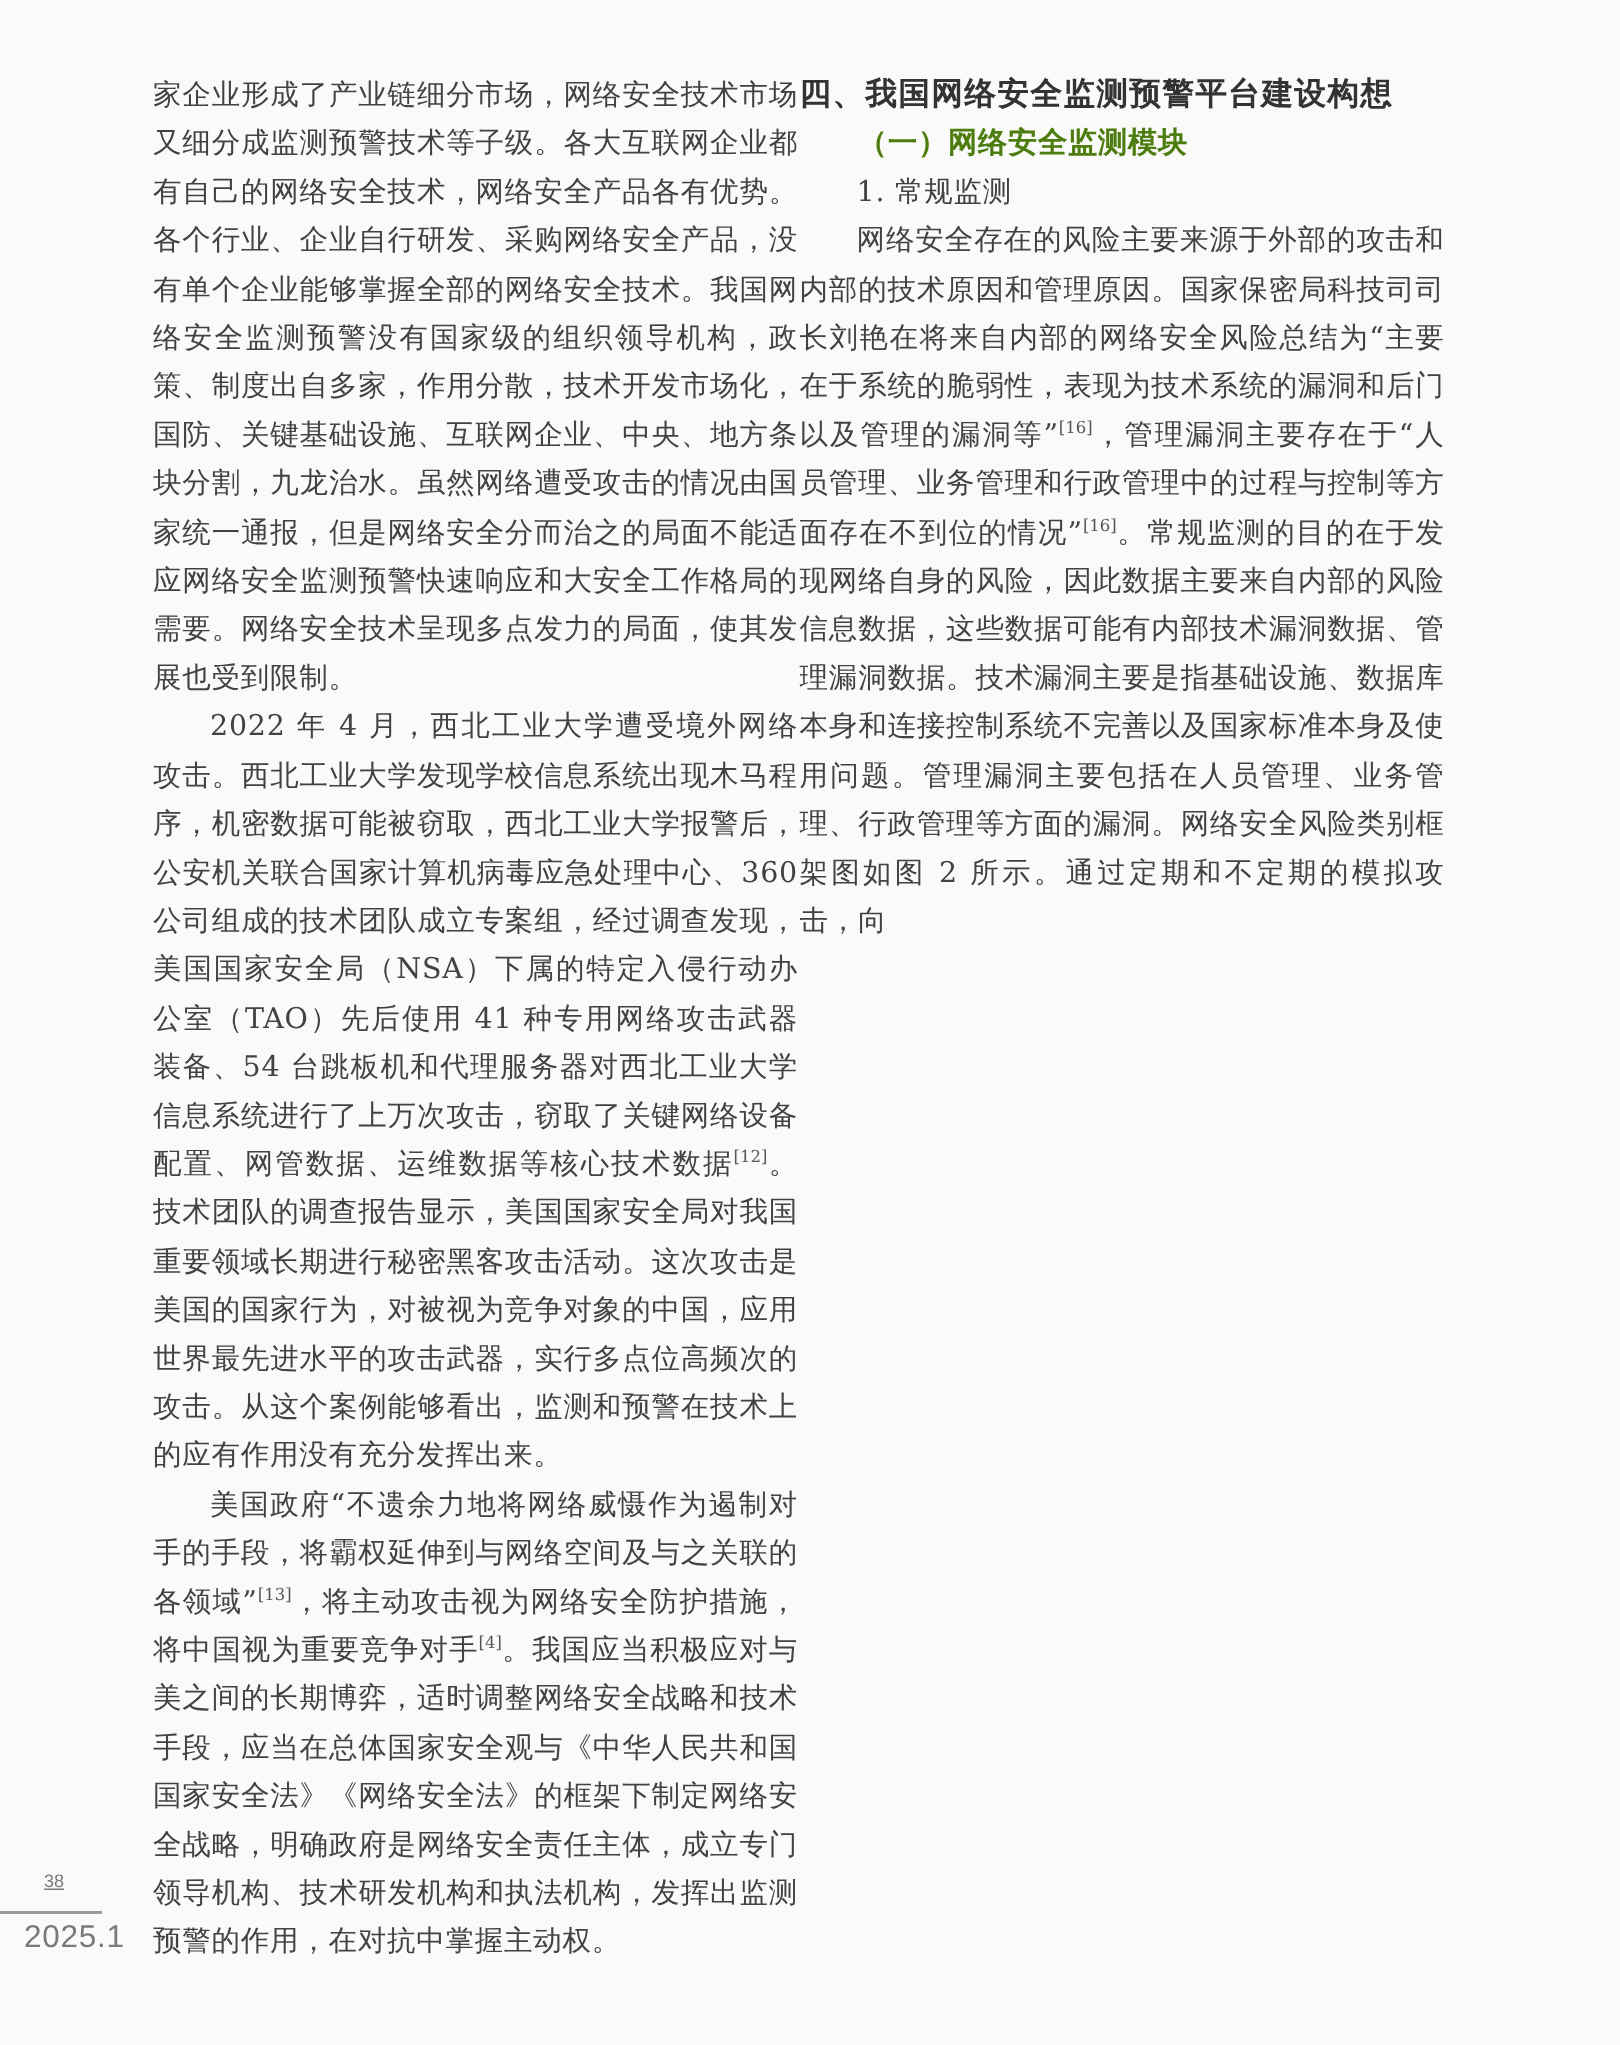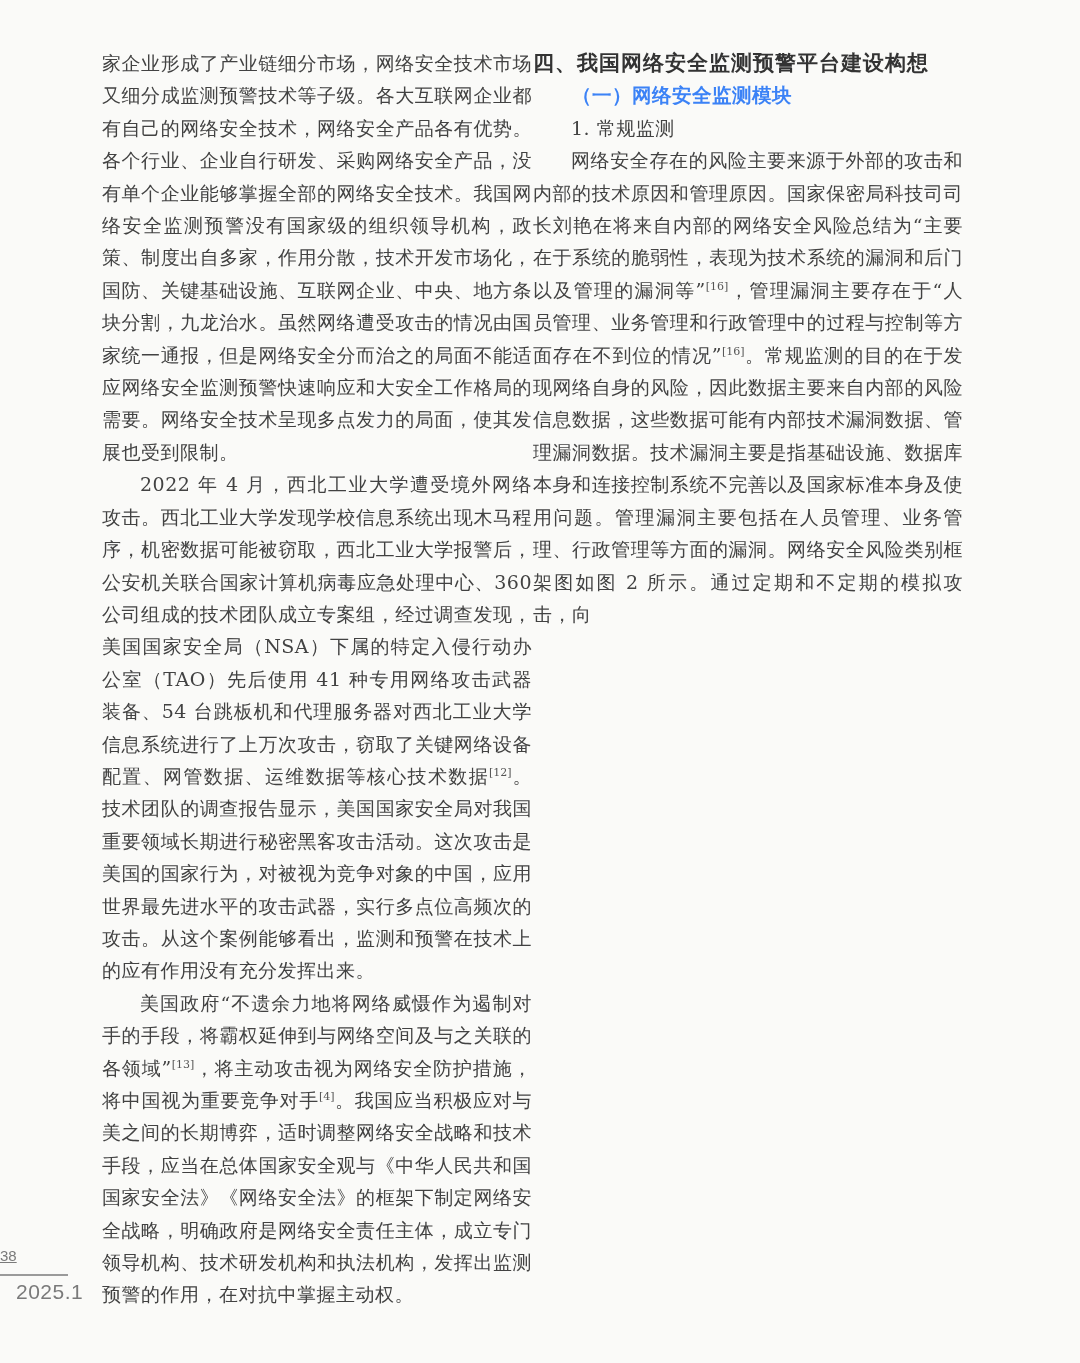--- a/index.html
+++ b/index.html
@@ -38,41 +38,41 @@
     letter-spacing:1px;
     white-space:nowrap;
   }
   .h3{
     margin:0;
     font-family:"Liberation Sans","DejaVu Sans",sans-serif;
     font-weight:bold;
     font-size:19.5px;
     line-height:32.4px;
     text-indent:2em;
-    color:#3b82f6;
+    color:#4d7c0f;
     letter-spacing:0.5px;
   }
   .num{
     margin:0;
     font-size:19px;
     line-height:32.4px;
     text-indent:2em;
     color:#424242;
     letter-spacing:0.5px;
   }
   sup.cite{
     font-size:11px;
     line-height:0;
     vertical-align:super;
     letter-spacing:0;
     color:#555;
   }
   .footer{position:absolute;left:0;top:1243px;width:120px;
     font-family:"Liberation Sans","DejaVu Sans",sans-serif;color:#7a7a7a;}
-  .footer .pnum{position:absolute;left:0;top:4px;width:72px;font-size:15px;text-decoration:underline;}
+  .footer .pnum{position:absolute;left:0;top:4px;width:72px;text-align:center;font-size:12px;text-decoration:underline;}
   .footer .rule{position:absolute;left:0;top:31px;width:68px;height:2px;background:#9a9a9a;}
   .footer .issue{position:absolute;left:16px;top:37px;font-size:21px;letter-spacing:0.5px;}
 </style>
 </head>
 <body>
 
 <div class="page">
   <div class="col col-left">
       <p class="">家企业形成了产业链细分市场，网络安全技术市场又细分成监测预警技术等子级。各大互联网企业都有自己的网络安全技术，网络安全产品各有优势。各个行业、企业自行研发、采购网络安全产品，没有单个企业能够掌握全部的网络安全技术。我国网络安全监测预警没有国家级的组织领导机构，政策、制度出自多家，作用分散，技术开发市场化，国防、关键基础设施、互联网企业、中央、地方条块分割，九龙治水。虽然网络遭受攻击的情况由国家统一通报，但是网络安全分而治之的局面不能适应网络安全监测预警快速响应和大安全工作格局的需要。网络安全技术呈现多点发力的局面，使其发展也受到限制。</p>
       <p class="indent">2022 年 4 月，西北工业大学遭受境外网络攻击。西北工业大学发现学校信息系统出现木马程序，机密数据可能被窃取，西北工业大学报警后，公安机关联合国家计算机病毒应急处理中心、360 公司组成的技术团队成立专案组，经过调查发现，美国国家安全局（NSA）下属的特定入侵行动办公室（TAO）先后使用 41 种专用网络攻击武器装备、54 台跳板机和代理服务器对西北工业大学信息系统进行了上万次攻击，窃取了关键网络设备配置、网管数据、运维数据等核心技术数据<sup class="cite">[12]</sup>。技术团队的调查报告显示，美国国家安全局对我国重要领域长期进行秘密黑客攻击活动。这次攻击是美国的国家行为，对被视为竞争对象的中国，应用世界最先进水平的攻击武器，实行多点位高频次的攻击。从这个案例能够看出，监测和预警在技术上的应有作用没有充分发挥出来。</p>

